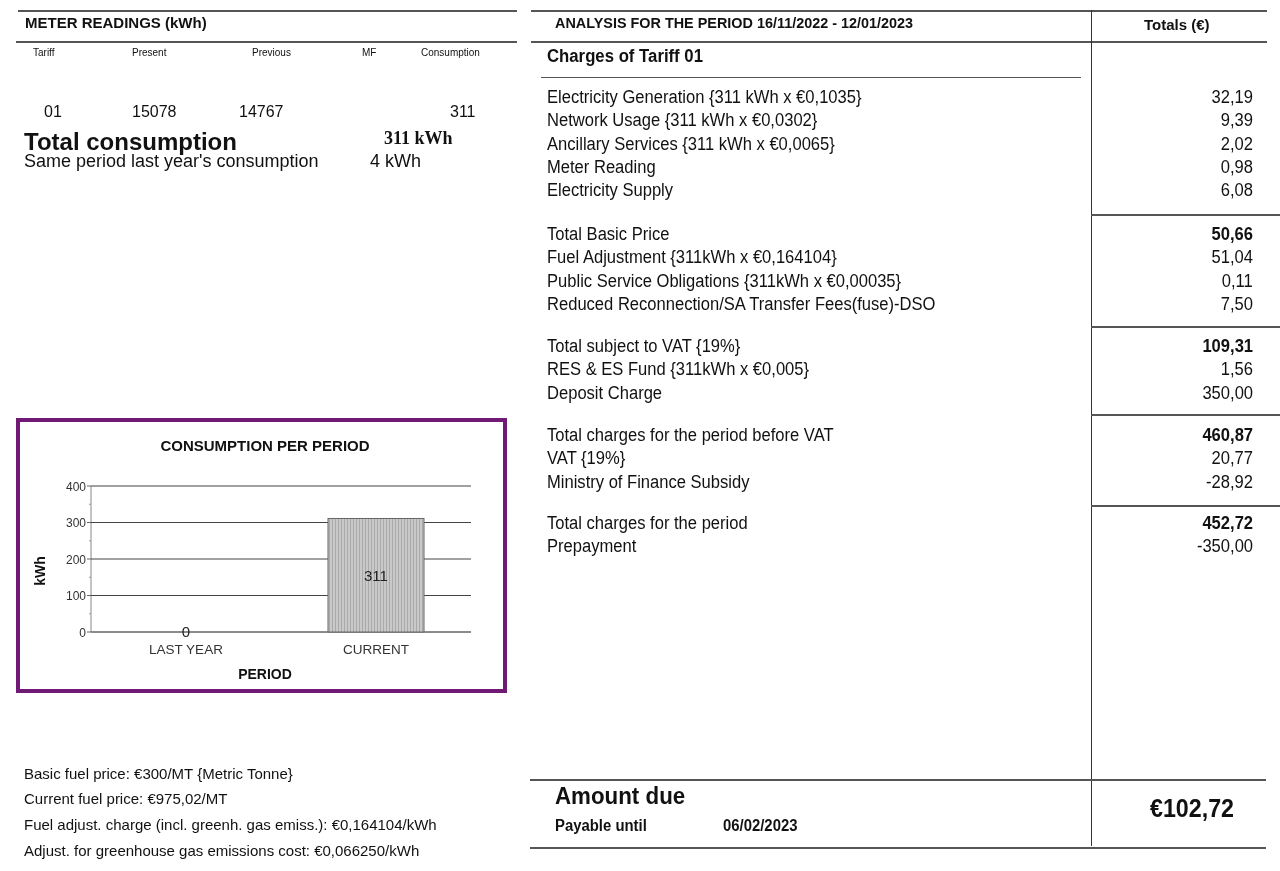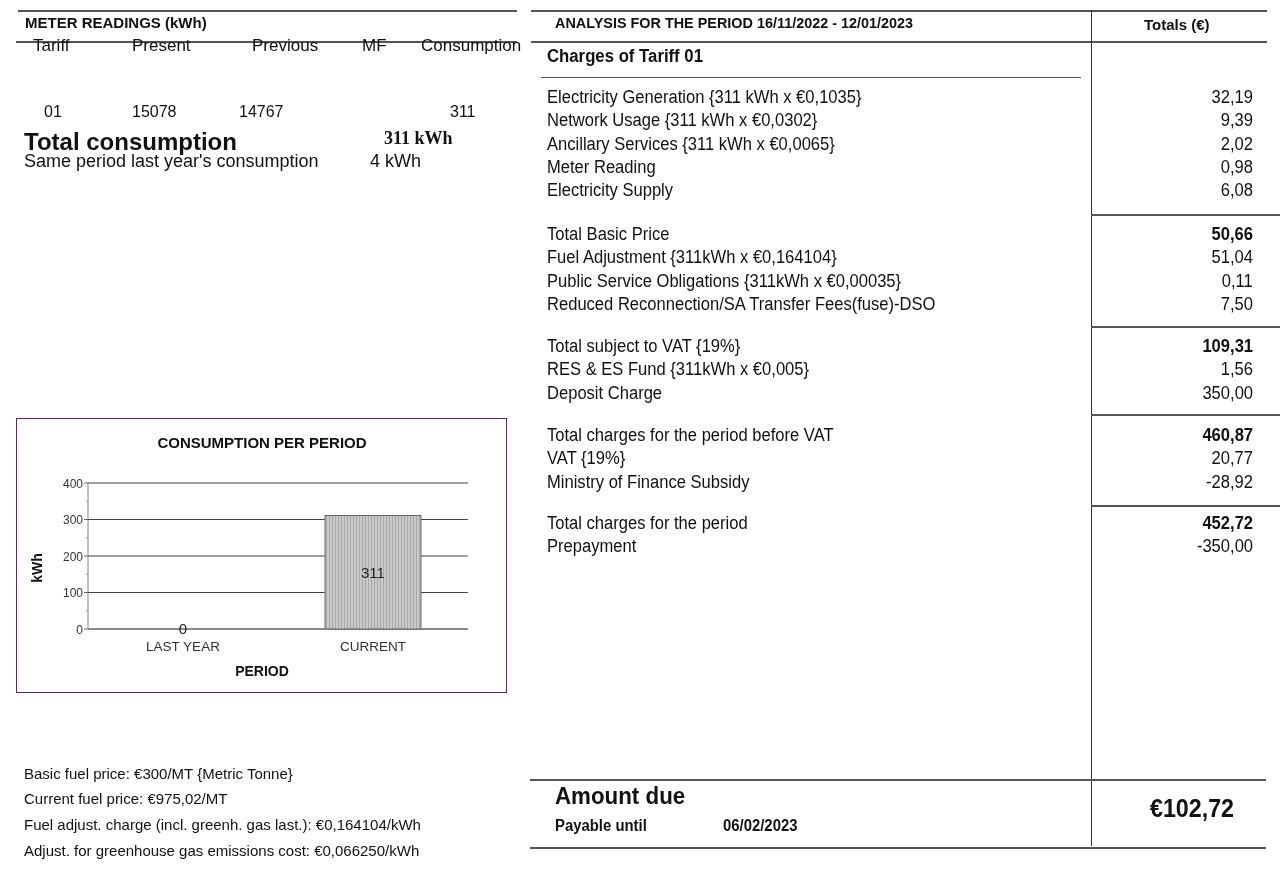--- a/index.html
+++ b/index.html
@@ -4,38 +4,38 @@
 <style>
   html, body { margin:0; padding:0; background:#ffffff; }
   body { width:1280px; height:871px; position:relative; overflow:hidden; color:#111; font-family:"Liberation Sans", sans-serif; }
   .abs { position:absolute; }
   .hline { position:absolute; height:0; border-top:2px solid #555; }
   .vline { position:absolute; width:0; border-left:1px solid #333; }
   .thinline { position:absolute; height:0; border-top:1px solid #555; }
 
   
   .mr-title { left:25px; top:14px; font-weight:bold; font-size:15px; }
-  .mr-head { top:36px; font-size:17px; }
+  .mr-head { top:47px; font-size:10px; }
   .mr-val { top:103px; font-size:16px; }
   .mr-total { left:24px; top:128px; font-size:24px; font-weight:bold; }
   .mr-total-val { left:384px; top:128px; font-size:18px; font-weight:bold;font-family:Liberation Serif, serif; }
   .mr-same { left:24px; top:151px; font-size:18px; }
   .mr-same-val { left:370px; top:151px; font-size:18px; }
 
   
   .an-title { left:555px; top:14px; font-weight:bold; font-size:15px; transform:scaleX(0.96); transform-origin:left; }
   .tot-title { left:1144px; top:16px; font-weight:bold; font-size:15px; }
   .charges-title { left:547px; top:46px; font-weight:bold; font-size:18px; transform:scaleX(0.93); transform-origin:left; }
   .row { position:absolute; left:547px; width:706px; font-size:18px; line-height:23.5px; }
   .row .lbl { position:absolute; left:0; transform:scaleX(0.92); transform-origin:left; white-space:nowrap; }
   .row .amt { position:absolute; right:0; transform:scaleX(0.92); transform-origin:right; white-space:nowrap; }
   .row.bold .amt { font-weight:bold; }
 
   
-  .chart-box { left:16px; top:418px; width:491px; height:275px; border:1px solid #701a75; box-sizing:border-box; }
+  .chart-box { left:16px; top:418px; width:491px; height:275px; border:4px solid #701a75; box-sizing:border-box; }
 
   
   .note { left:24px; font-size:15px; }
 
   
   .due-title { left:555px; top:782px; font-size:24px; font-weight:bold; transform:scaleX(0.93); transform-origin:left; }
   .pay-label { left:555px; top:817px; font-size:16px; font-weight:bold; transform:scaleX(0.93); transform-origin:left; }
   .pay-date { left:723px; top:817px; font-size:16px; font-weight:bold; transform:scaleX(0.93); transform-origin:left; }
   .due-amt { left:1150px; top:794px; font-size:25px; font-weight:bold; transform:scaleX(0.93); transform-origin:left; }
 </style>
@@ -108,21 +108,21 @@
         <text x="166" y="232" text-anchor="middle" font-family="Liberation Sans, sans-serif" font-size="13.5" fill="#333">LAST YEAR</text>
         <text x="356" y="232" text-anchor="middle" font-family="Liberation Sans, sans-serif" font-size="13.5" fill="#333">CURRENT</text>
       </g>
     <text id="ylabel" x="0" y="0" text-anchor="middle" font-family="Liberation Sans, sans-serif" font-size="14" font-weight="bold" fill="#111" transform="translate(25 149) rotate(-90)">kWh</text>
     <text id="xlabel" x="245" y="257" text-anchor="middle" font-family="Liberation Sans, sans-serif" font-size="14" font-weight="bold" fill="#111">PERIOD</text>
   </svg>
 </div>
 
 <div class="abs note" style="top:765px;">Basic fuel price: €300/MT {Metric Tonne}</div>
 <div class="abs note" style="top:790px;">Current fuel price: €975,02/MT</div>
-<div class="abs note" style="top:816px;">Fuel adjust. charge (incl. greenh. gas last.): €0,164104/kWh</div>
+<div class="abs note" style="top:816px;">Fuel adjust. charge (incl. greenh. gas emiss.): €0,164104/kWh</div>
 <div class="abs note" style="top:842px;">Adjust. for greenhouse gas emissions cost: €0,066250/kWh</div>
 
 <div class="hline" style="left:531px; top:10px; width:736px;"></div>
 <div class="abs an-title">ANALYSIS FOR THE PERIOD 16/11/2022 - 12/01/2023</div>
 <div class="abs tot-title">Totals (€)</div>
 <div class="hline" style="left:531px; top:41px; width:736px;"></div>
 <div class="vline" style="left:1091px; top:10px; height:836px;"></div>
 
 <div class="abs charges-title">Charges of Tariff 01</div>
 <div class="thinline" style="left:541px; top:77px; width:540px;"></div>

